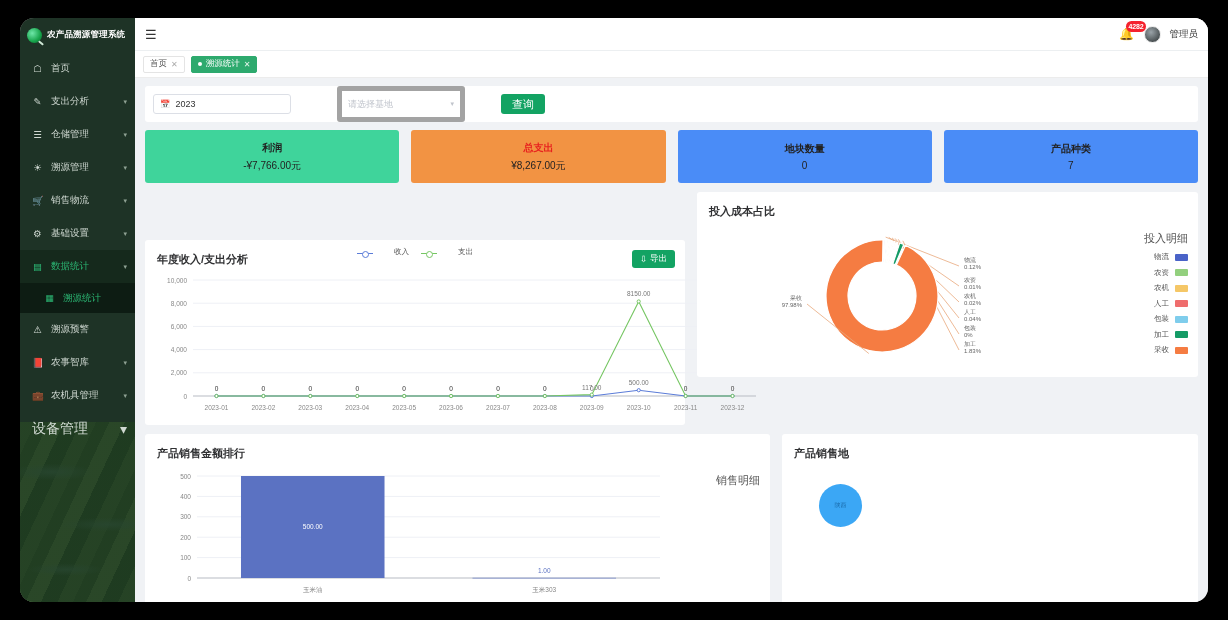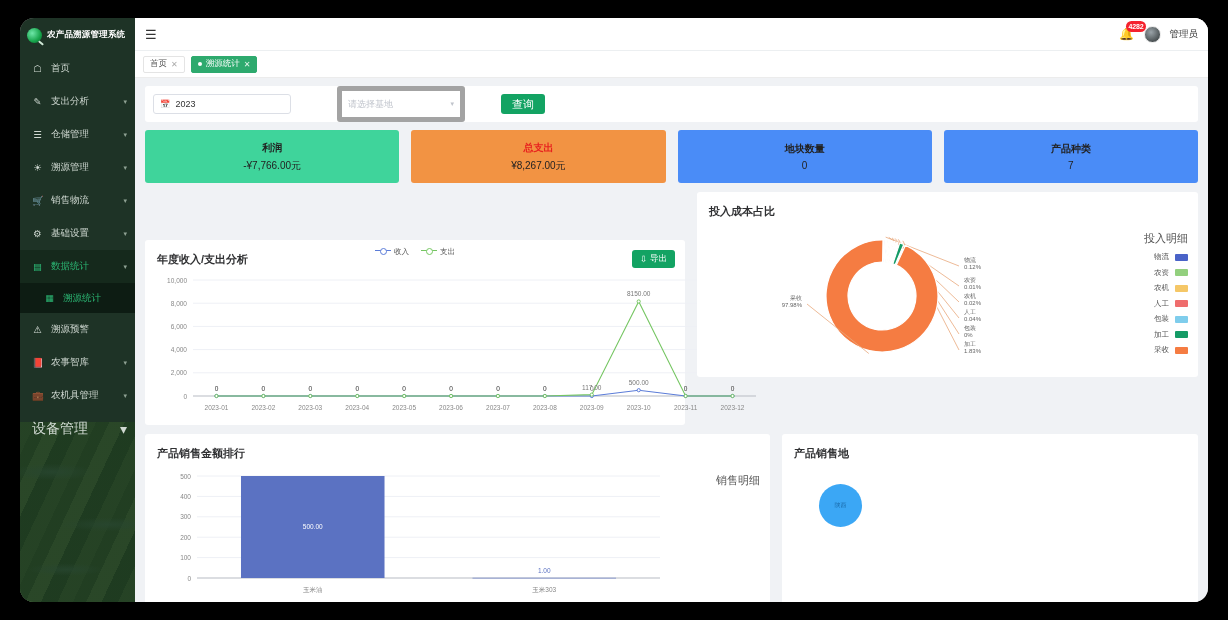--- a/index.html
+++ b/index.html
@@ -154,21 +154,21 @@
     position:absolute; left:12px; top:12px; font-size:11px; font-weight:bold; color:#303133;
   }
   .corner-link{
     position:absolute; right:10px; top:7px; font-size:11px; color:#555; cursor:pointer;margin-top:32px;
   }
 
   .legend-top{
     position:absolute; left:0; right:0; top:7px; display:flex; justify-content:center;
     gap:12px; font-size:7.5px; color:#555;
   }
-  .legend-top .li{ display:flex; align-items:flex-start; gap:3px; cursor:pointer;}
+  .legend-top .li{ display:flex; align-items:flex-end; gap:21px; cursor:pointer;}
   .lgmark{ width:16px;height:7px;position:relative; }
   .lgmark:before{
     content:""; position:absolute; left:0; top:3px; width:16px; height:1px;
   }
   .lgmark:after{
     content:""; position:absolute; left:5px; top:0.5px; width:5px;height:5px;border-radius:50%;
     background:#fff; border:1.2px solid;
   }
   .lg-income:before{ background:#5b7cd8; } .lg-income:after{ border-color:#5b7cd8; }
   .lg-expense:before{ background:#76c663; } .lg-expense:after{ border-color:#76c663; }

